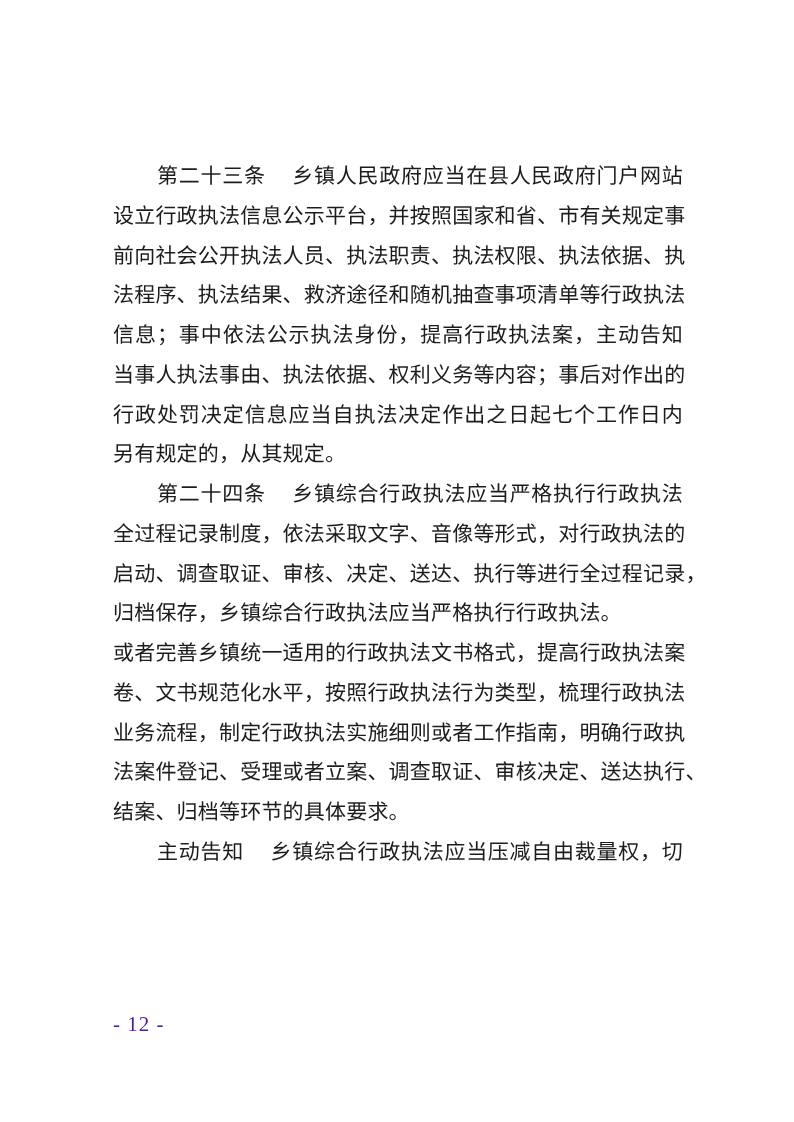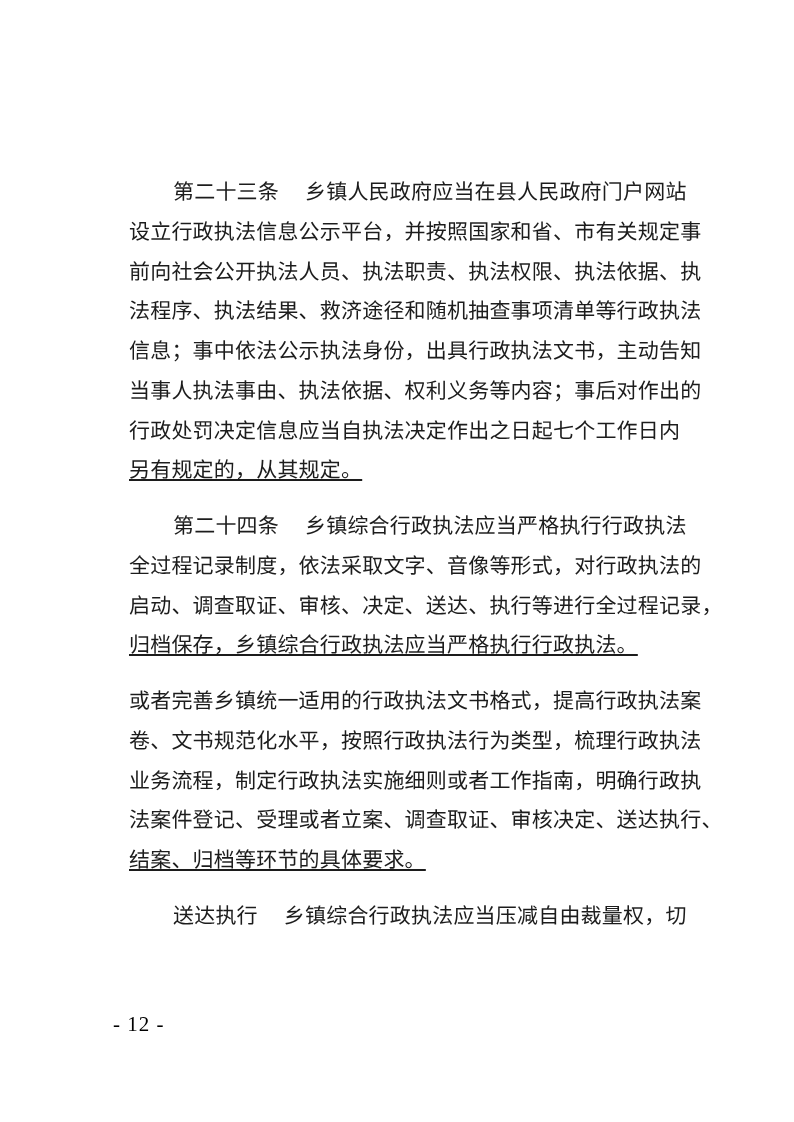--- a/index.html
+++ b/index.html
@@ -16,83 +16,82 @@
     font-family: "Liberation Serif", "DejaVu Serif", serif;
     color: #1c1c1c;
   }
   .text-block {
     position: absolute;
     left: 113px;
     top: 157px;
     width: 570px;
   }
   .paragraph {
-    margin: 16px;
+    margin: 0;
     padding: 0;
   }
   .line {
     height: 39.75px;
     line-height: 39.75px;
     font-size: 21px;
     letter-spacing: 0.2px;
     white-space: nowrap;
     text-align: justify;
     text-align-last: justify;
     text-justify: inter-character;
     overflow: visible;
   }
   .line.first {
     text-indent: 44px;
   }
   .line.last {
     text-align-last: left;
-    text-decoration: underline;
   }
   .art-gap {
     display: inline-block;
     width: 26px;
     height: 1px;
   }
   .page-number {
     position: absolute;
     left: 113px;
     top: 1010px;
     height: 28px;
     line-height: 28px;
     font-size: 21px;
     letter-spacing: 1px;
-    color: #000000;
+    color: #4c1d95;
   }
 </style>
 </head>
 <body>
 
 <div class="page">
   <div class="text-block">
       <div class="paragraph">
         <div class="line first"><span>第二十三条</span><span class="art-gap"></span><span>乡镇人民政府应当在县人民政府门户网站</span></div>
         <div class="line">设立行政执法信息公示平台，并按照国家和省、市有关规定事</div>
         <div class="line">前向社会公开执法人员、执法职责、执法权限、执法依据、执</div>
         <div class="line">法程序、执法结果、救济途径和随机抽查事项清单等行政执法</div>
-        <div class="line">信息；事中依法公示执法身份，出具行政执法文书，主动告知</div>
+        <div class="line">信息；事中依法公示执法身份，提高行政执法案，主动告知</div>
         <div class="line">当事人执法事由、执法依据、权利义务等内容；事后对作出的</div>
         <div class="line">行政处罚决定信息应当自执法决定作出之日起七个工作日内</div>
         <div class="line last">另有规定的，从其规定。</div>
       </div>
       <div class="paragraph">
         <div class="line first"><span>第二十四条</span><span class="art-gap"></span><span>乡镇综合行政执法应当严格执行行政执法</span></div>
         <div class="line">全过程记录制度，依法采取文字、音像等形式，对行政执法的</div>
         <div class="line">启动、调查取证、审核、决定、送达、执行等进行全过程记录，</div>
         <div class="line last">归档保存，乡镇综合行政执法应当严格执行行政执法。</div>
       </div>
       <div class="paragraph">
         <div class="line">或者完善乡镇统一适用的行政执法文书格式，提高行政执法案</div>
         <div class="line">卷、文书规范化水平，按照行政执法行为类型，梳理行政执法</div>
         <div class="line">业务流程，制定行政执法实施细则或者工作指南，明确行政执</div>
         <div class="line">法案件登记、受理或者立案、调查取证、审核决定、送达执行、</div>
         <div class="line last">结案、归档等环节的具体要求。</div>
       </div>
       <div class="paragraph">
-        <div class="line first"><span>送达执行</span><span class="art-gap"></span><span>乡镇综合行政执法应当压减自由裁量权，切</span></div>
+        <div class="line first"><span>主动告知</span><span class="art-gap"></span><span>乡镇综合行政执法应当压减自由裁量权，切</span></div>
       </div>
     </div>
   <div class="page-number">- 12 -</div>
 </div>
 
 </body></html>

